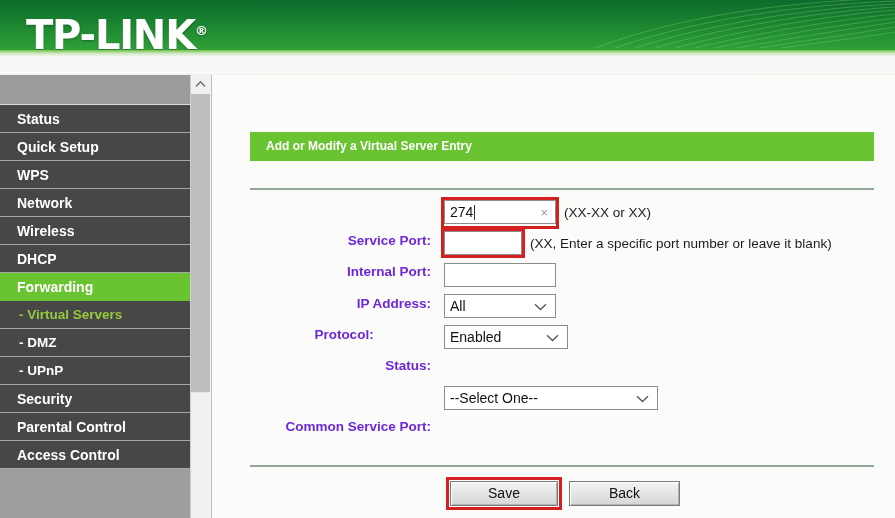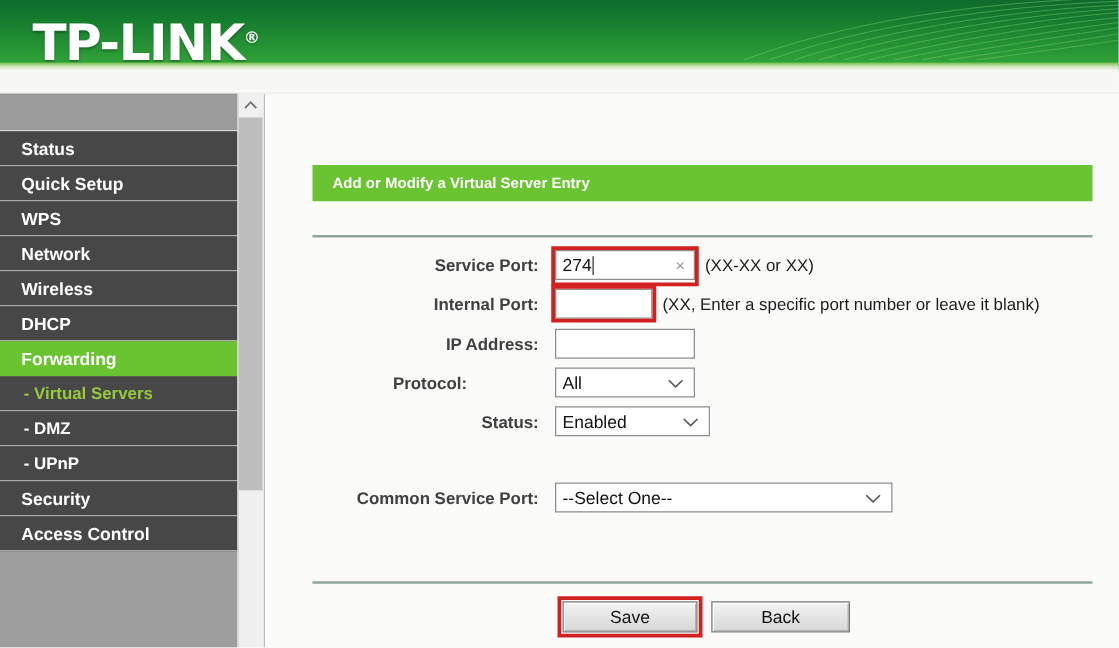--- a/index.html
+++ b/index.html
@@ -192,23 +192,24 @@
     position: absolute;
     left: 0;
     height: 26px;
   }
   .lbl {
     position: absolute;
     width: 200px;
     text-align: right;
     font-size: 13.5px;
     font-weight: bold;
-    color: #404040;
+    color: #6d28d9;
     line-height: 26px;
     white-space: nowrap;
+    margin-top: 28px;
   }
   .hint {
     position: absolute;
     font-size: 13.5px;
     color: #1c1c1c;
     line-height: 26px;
     white-space: nowrap;
   }
   .txtbox {
     position: absolute;
@@ -312,20 +313,21 @@
         <li class="menu-item">Quick Setup</li>
         <li class="menu-item">WPS</li>
         <li class="menu-item">Network</li>
         <li class="menu-item">Wireless</li>
         <li class="menu-item">DHCP</li>
         <li class="menu-item active-parent">Forwarding</li>
         <li class="menu-item sub active-sub">- Virtual Servers</li>
         <li class="menu-item sub">- DMZ</li>
         <li class="menu-item sub">- UPnP</li>
         <li class="menu-item">Security</li>
+        <li class="menu-item">Parental Control</li>
         <li class="menu-item">Access Control</li>
       </ul>
   </div>
 
   <div class="scrollbar">
     <div class="sb-up">
       <svg width="11" height="8" viewBox="0 0 11 8">
         <path d="M1,6.5 L5.5,1.8 L10,6.5" fill="none" stroke="#6f6f6f" stroke-width="1.4"></path>
       </svg>
     </div>
@@ -371,21 +373,21 @@
       <div class="lbl" style="left:19px;">Status:</div>
       <div class="selectbox" style="left:232px; width:124px;"><span>Enabled</span>
         <svg class="chev" width="13" height="8" viewBox="0 0 13 8">
             <path d="M1,1.2 L6.5,6.5 L12,1.2" fill="none" stroke="#555" stroke-width="1.3"></path>
           </svg>
       </div>
     </div>
 
     <div class="form-row" style="top:311px;">
       <div class="lbl" style="left:19px;">Common Service Port:</div>
-      <div class="selectbox" style="left:232px; width:270px;"><span>--Select One--</span>
+      <div class="selectbox" style="left:232px; width:214px;"><span>--Select One--</span>
         <svg class="chev" width="13" height="8" viewBox="0 0 13 8">
             <path d="M1,1.2 L6.5,6.5 L12,1.2" fill="none" stroke="#555" stroke-width="1.3"></path>
           </svg>
       </div>
     </div>
 
     <div class="divider bottom"></div>
 
     <div class="btn" style="left:238px; top:406px; width:108px;">Save</div>
     <div class="redbox" style="left:234px; top:402px; width:116px; height:33px;"></div>

